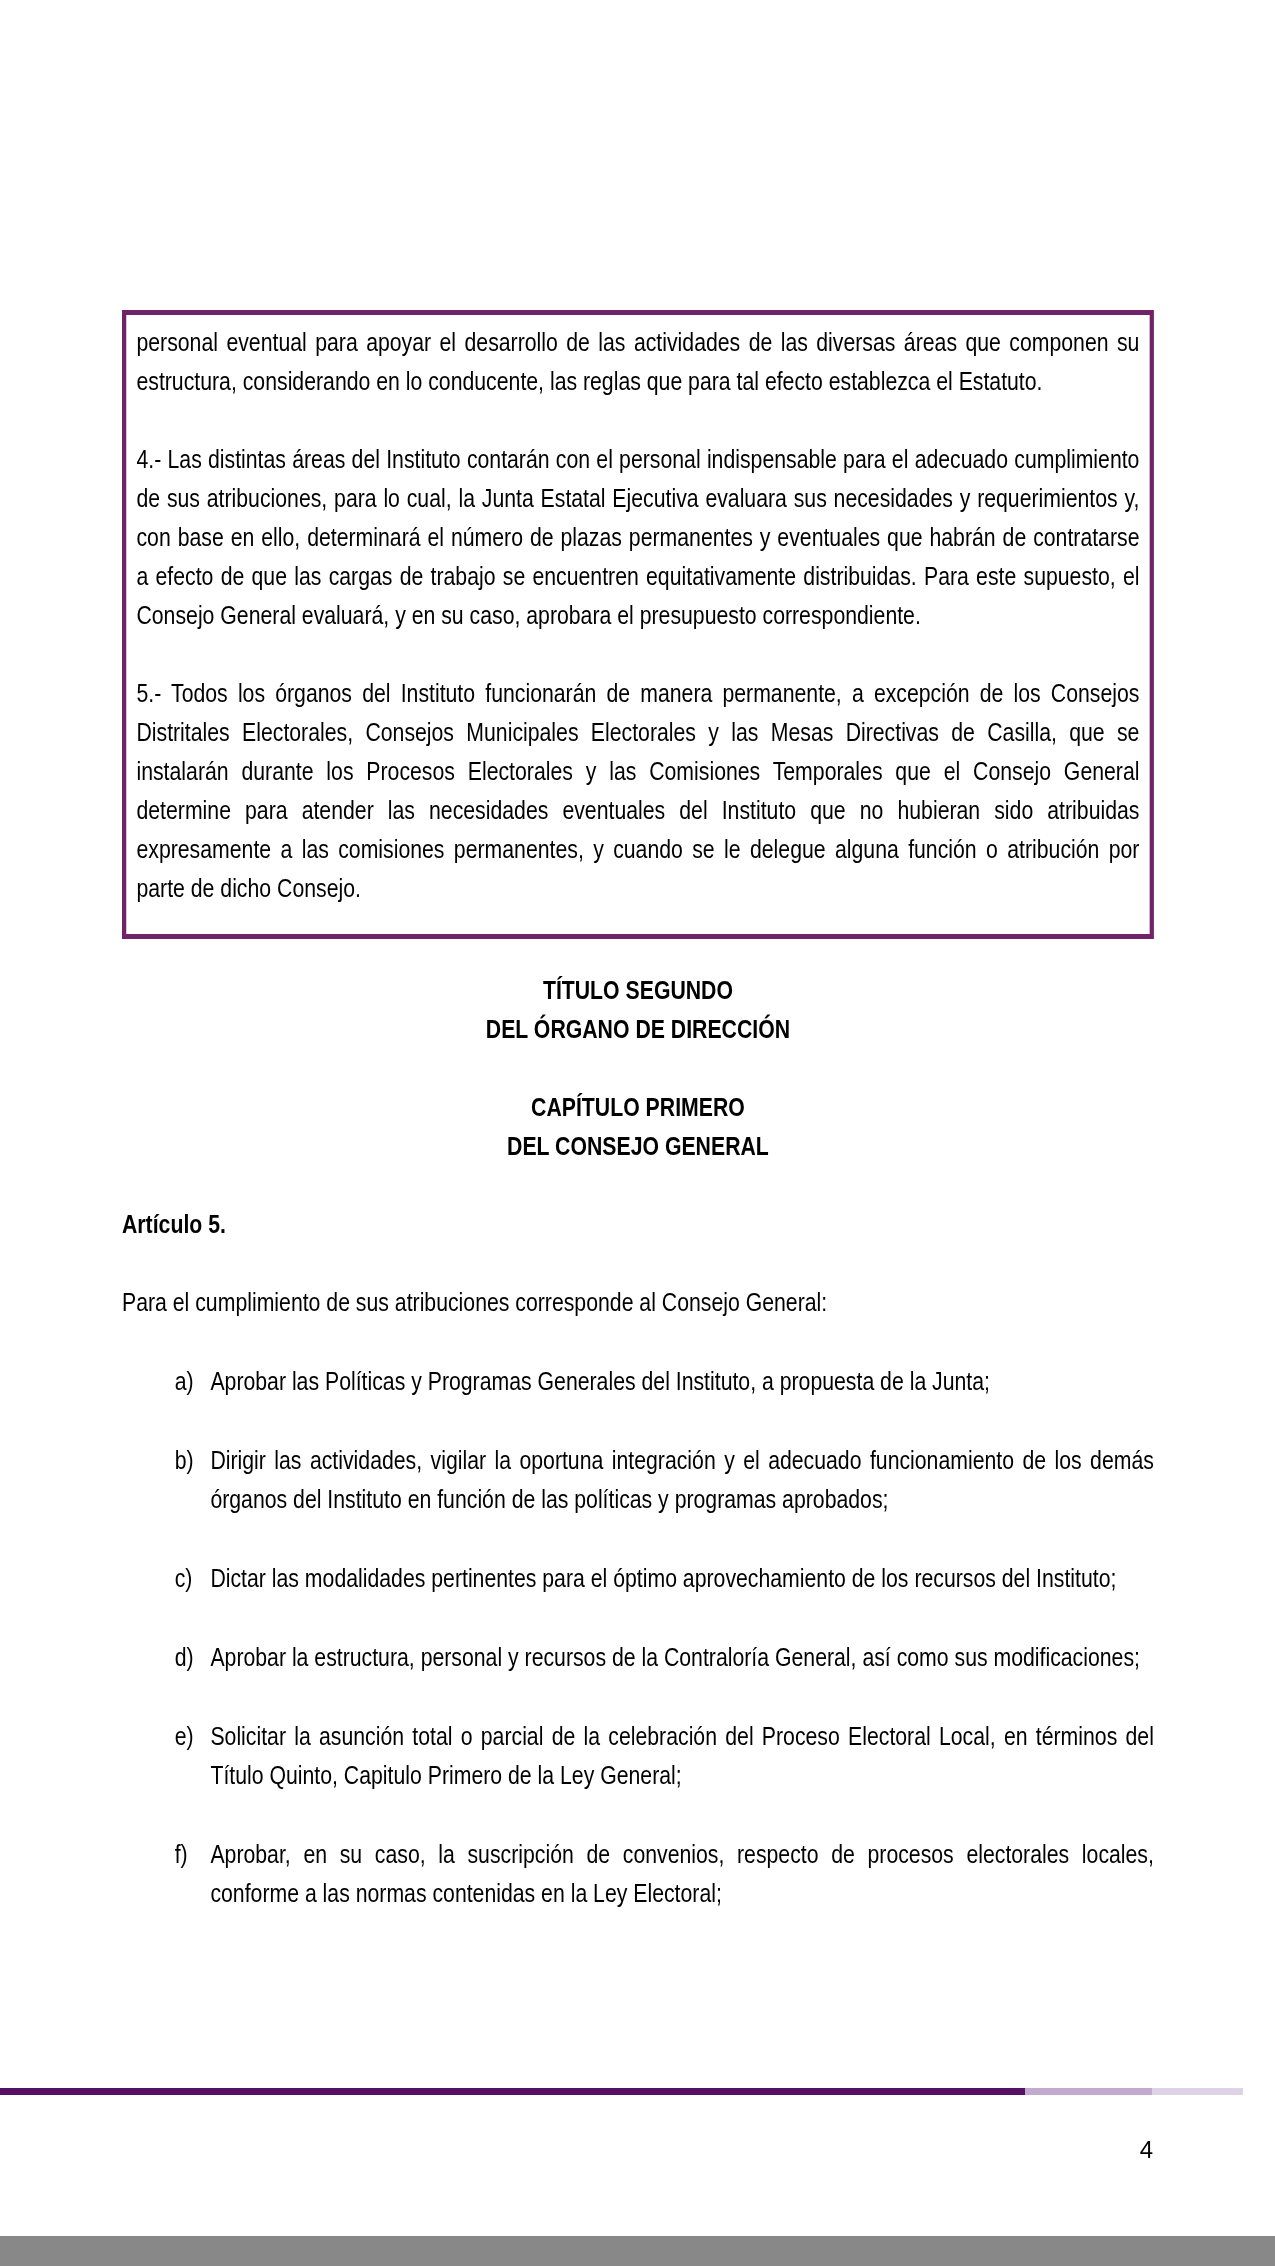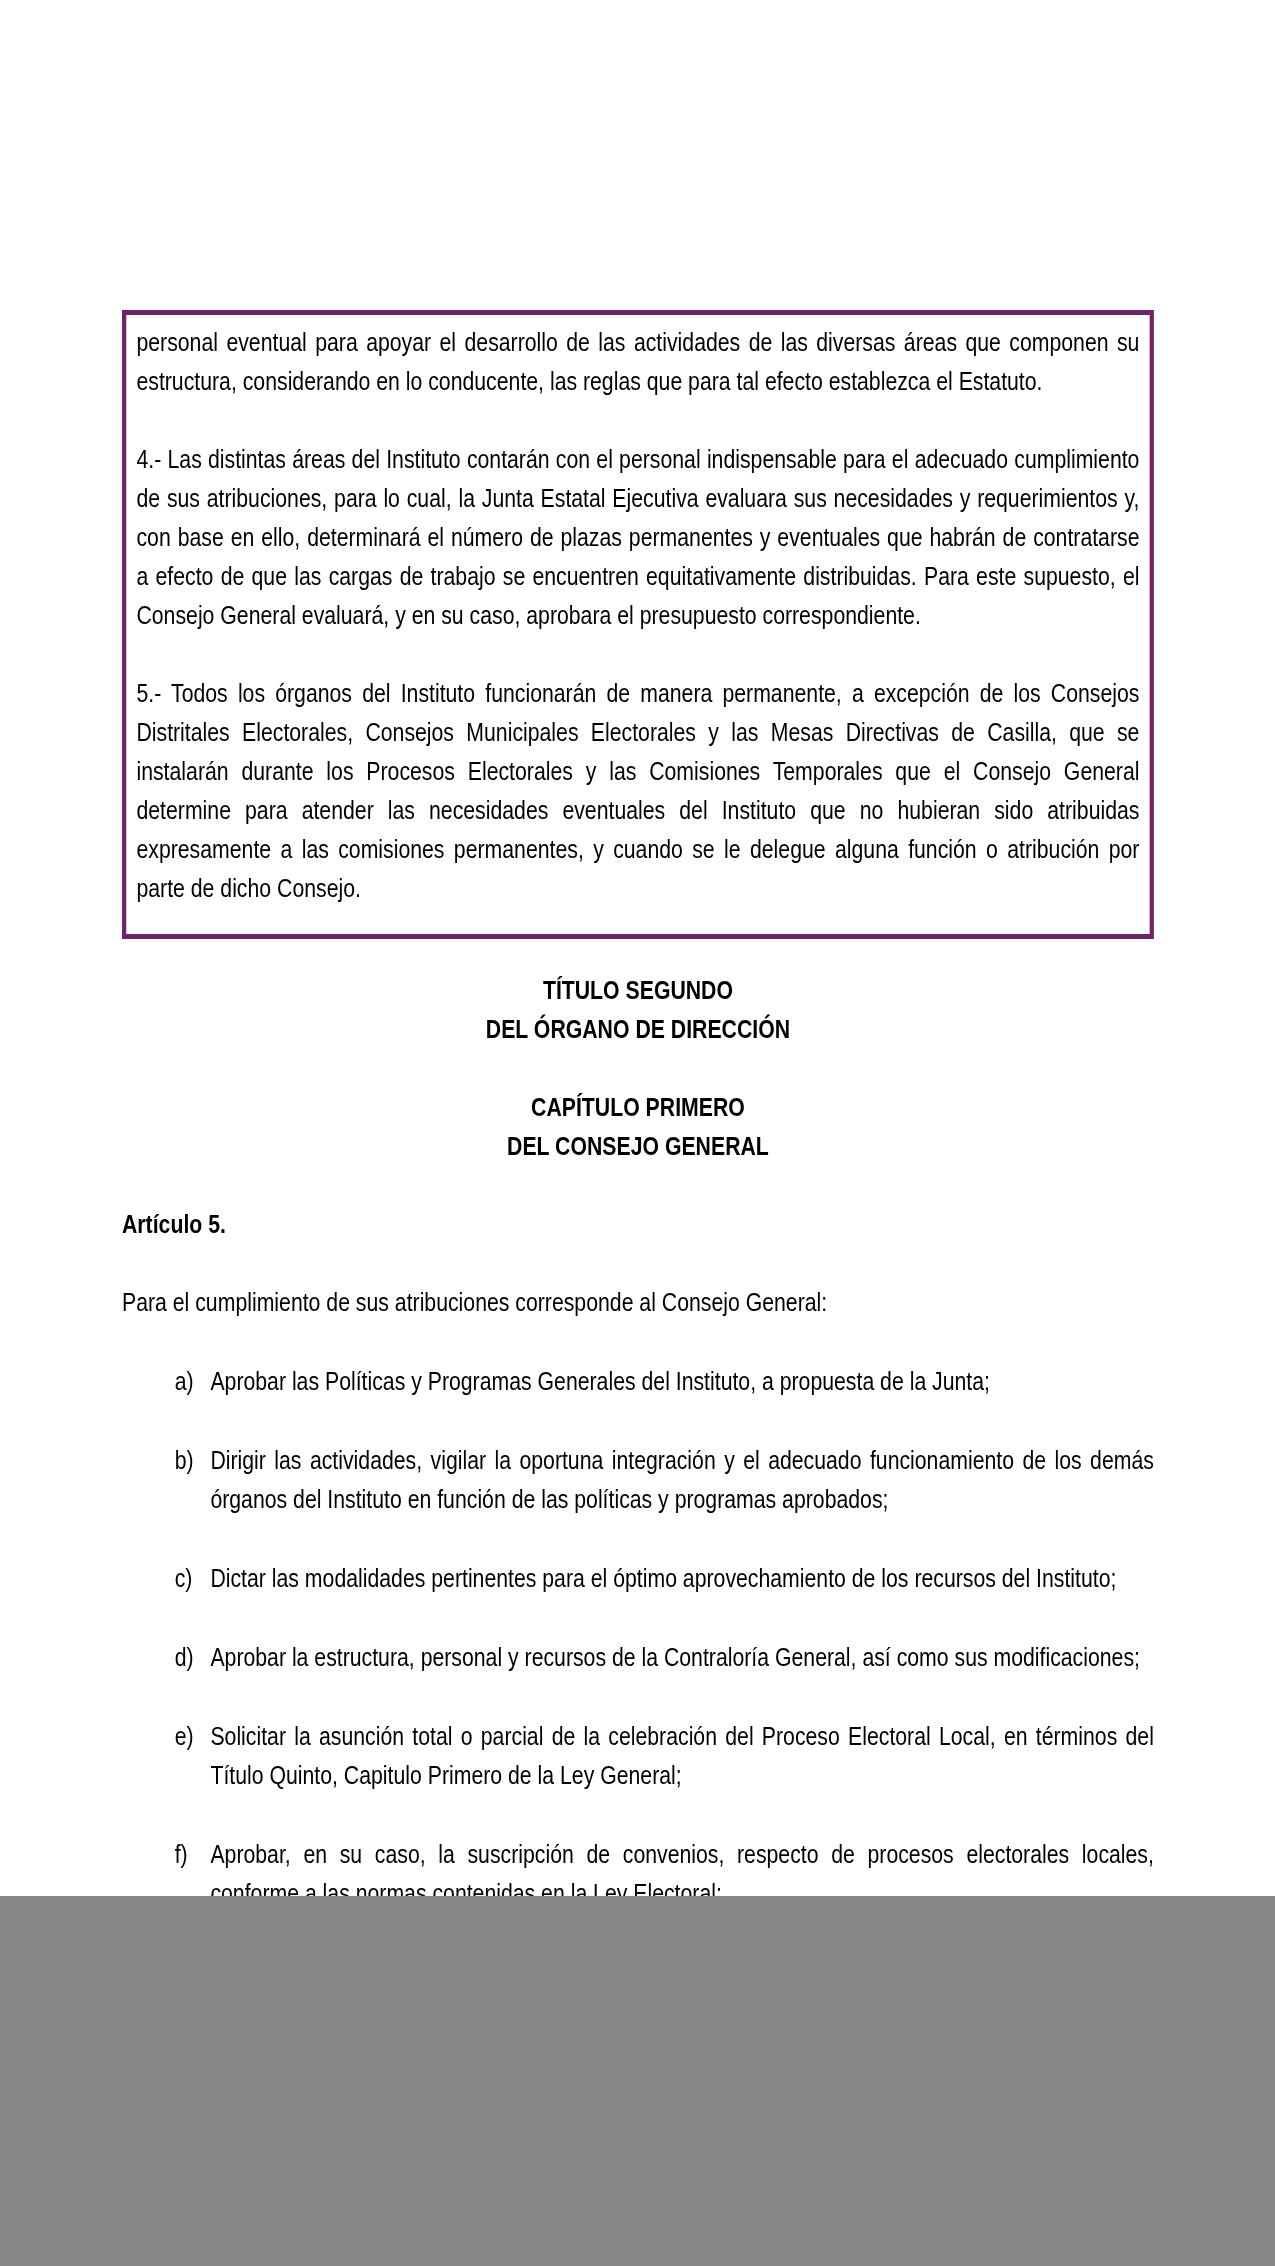--- a/index.html
+++ b/index.html
@@ -8,21 +8,21 @@
     --footer-line-mid: #C2A9CE;
     --footer-line-light: #DDD2E6;
     --text: #000000;
     --page-background: #FFFFFF;
   }
   * { margin: 0; padding: 0; box-sizing: border-box; }
   html, body { background: #888; }
   .page {
     position: relative;
     width: 1275px;
-    height: 1896px;
+    height: 2236px;
     margin: 0 auto;
     background: var(--page-background);
     color: var(--text);
     font-family: "Liberation Sans", "DejaVu Sans", sans-serif;
     font-size: 25px;
     line-height: 39px;
     overflow: hidden;
   }
   
   .condense {

